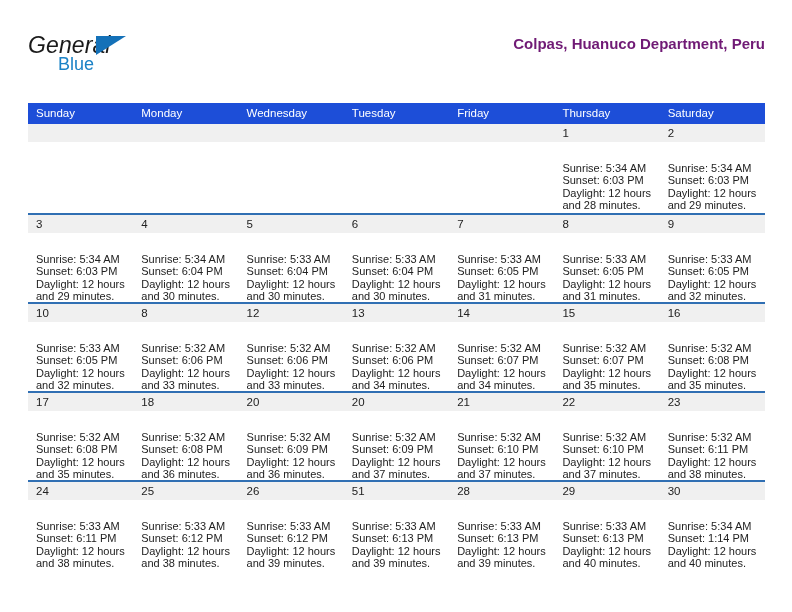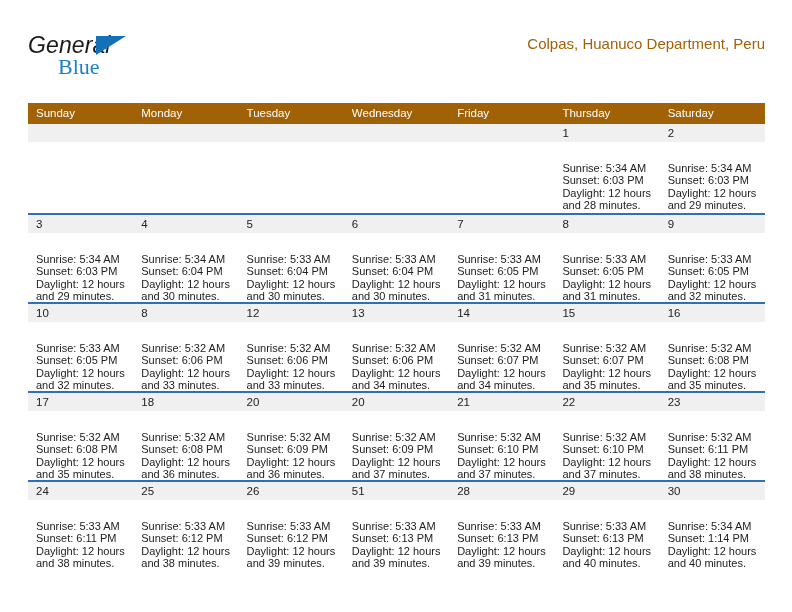--- a/index.html
+++ b/index.html
@@ -52,55 +52,56 @@
     top: 4px;
     width: 0;
     height: 0;
     border-left: 30px solid #1471b8;
     border-bottom: 19px solid transparent;
   }
   .brand-blue {
     position: absolute;
     left: 30px;
     top: 22px;
-    font-size: 22px;
+    font-size: 18px;
     color: #1b82c6;
-    font-family: Liberation Serif, serif;
+    font-family: Liberation Sans, sans-serif;
   }
   .title-block {
     position: absolute;
     right: 0;
     top: 0;
     text-align: right;
   }
   .cal-title {
     font-size: 27px;
     color: #1a1a1a;
     line-height: 34px;
     white-space: nowrap;
   }
   .cal-subtitle {
     font-size: 15px;
-    color: #a16207;
+    color: #701a75;
     line-height: 22px;
     margin-top: 5px;
     white-space: nowrap;
+    font-weight: bold;
   }
 
   
   .calendar {
     position: absolute;
     left: 28px;
     top: 103px;
     width: 737px;
   }
   .weekday-row {
     display: flex;
     width: 100%;
-    background: #a16207;
+    background: #1d4ed8;
     height: 21px;
   }
   .weekday-cell {
     flex: 1 1 0;
     color: #ffffff;
     font-size: 11.5px;
     line-height: 21px;
     padding-left: 8px;
     box-sizing: border-box;
     white-space: nowrap;
@@ -157,22 +158,22 @@
     <div class="title-block">
       <div class="cal-subtitle">Colpas, Huanuco Department, Peru</div>
     </div>
 
   </div>
 
   <div class="calendar">
     <div class="weekday-row">
       <div class="weekday-cell">Sunday</div>
       <div class="weekday-cell">Monday</div>
+      <div class="weekday-cell">Wednesday</div>
       <div class="weekday-cell">Tuesday</div>
-      <div class="weekday-cell">Wednesday</div>
       <div class="weekday-cell">Friday</div>
       <div class="weekday-cell">Thursday</div>
       <div class="weekday-cell">Saturday</div>
     </div>
 
     <div class="week-row first">
       <div class="day-cell">
         <div class="day-number-band"></div>
         <div class="day-details">
           <div class="detail-line"></div>

